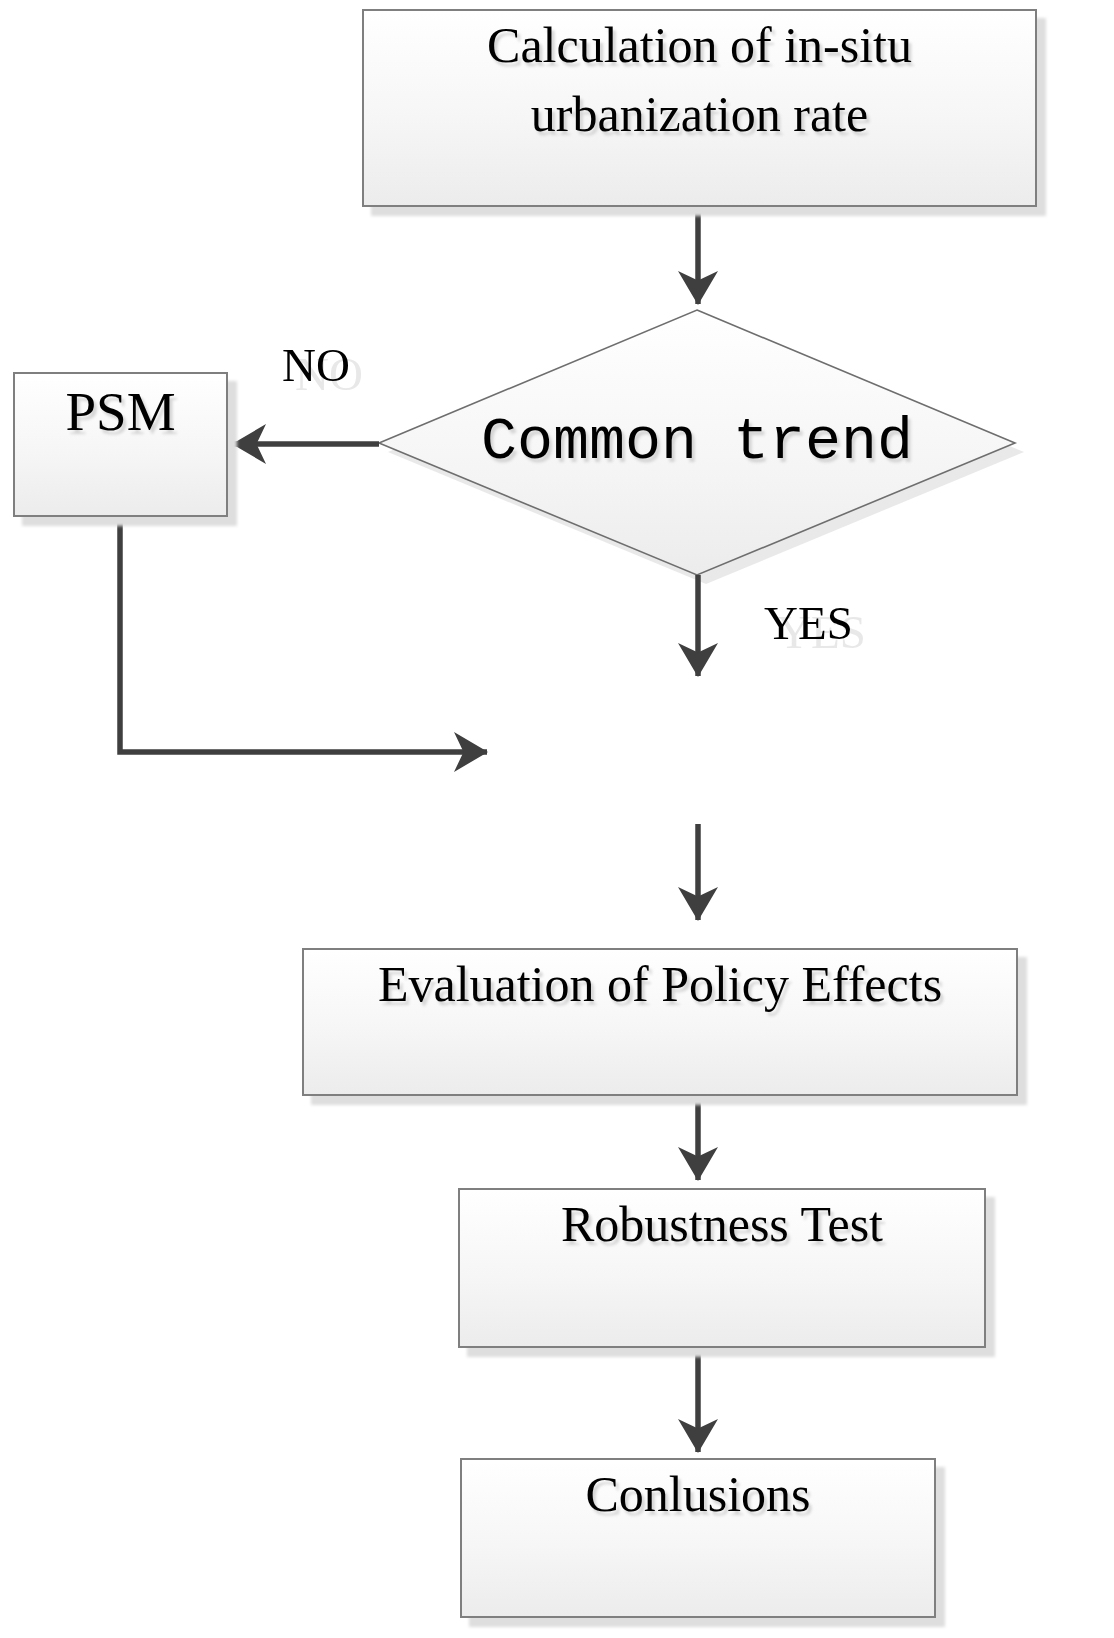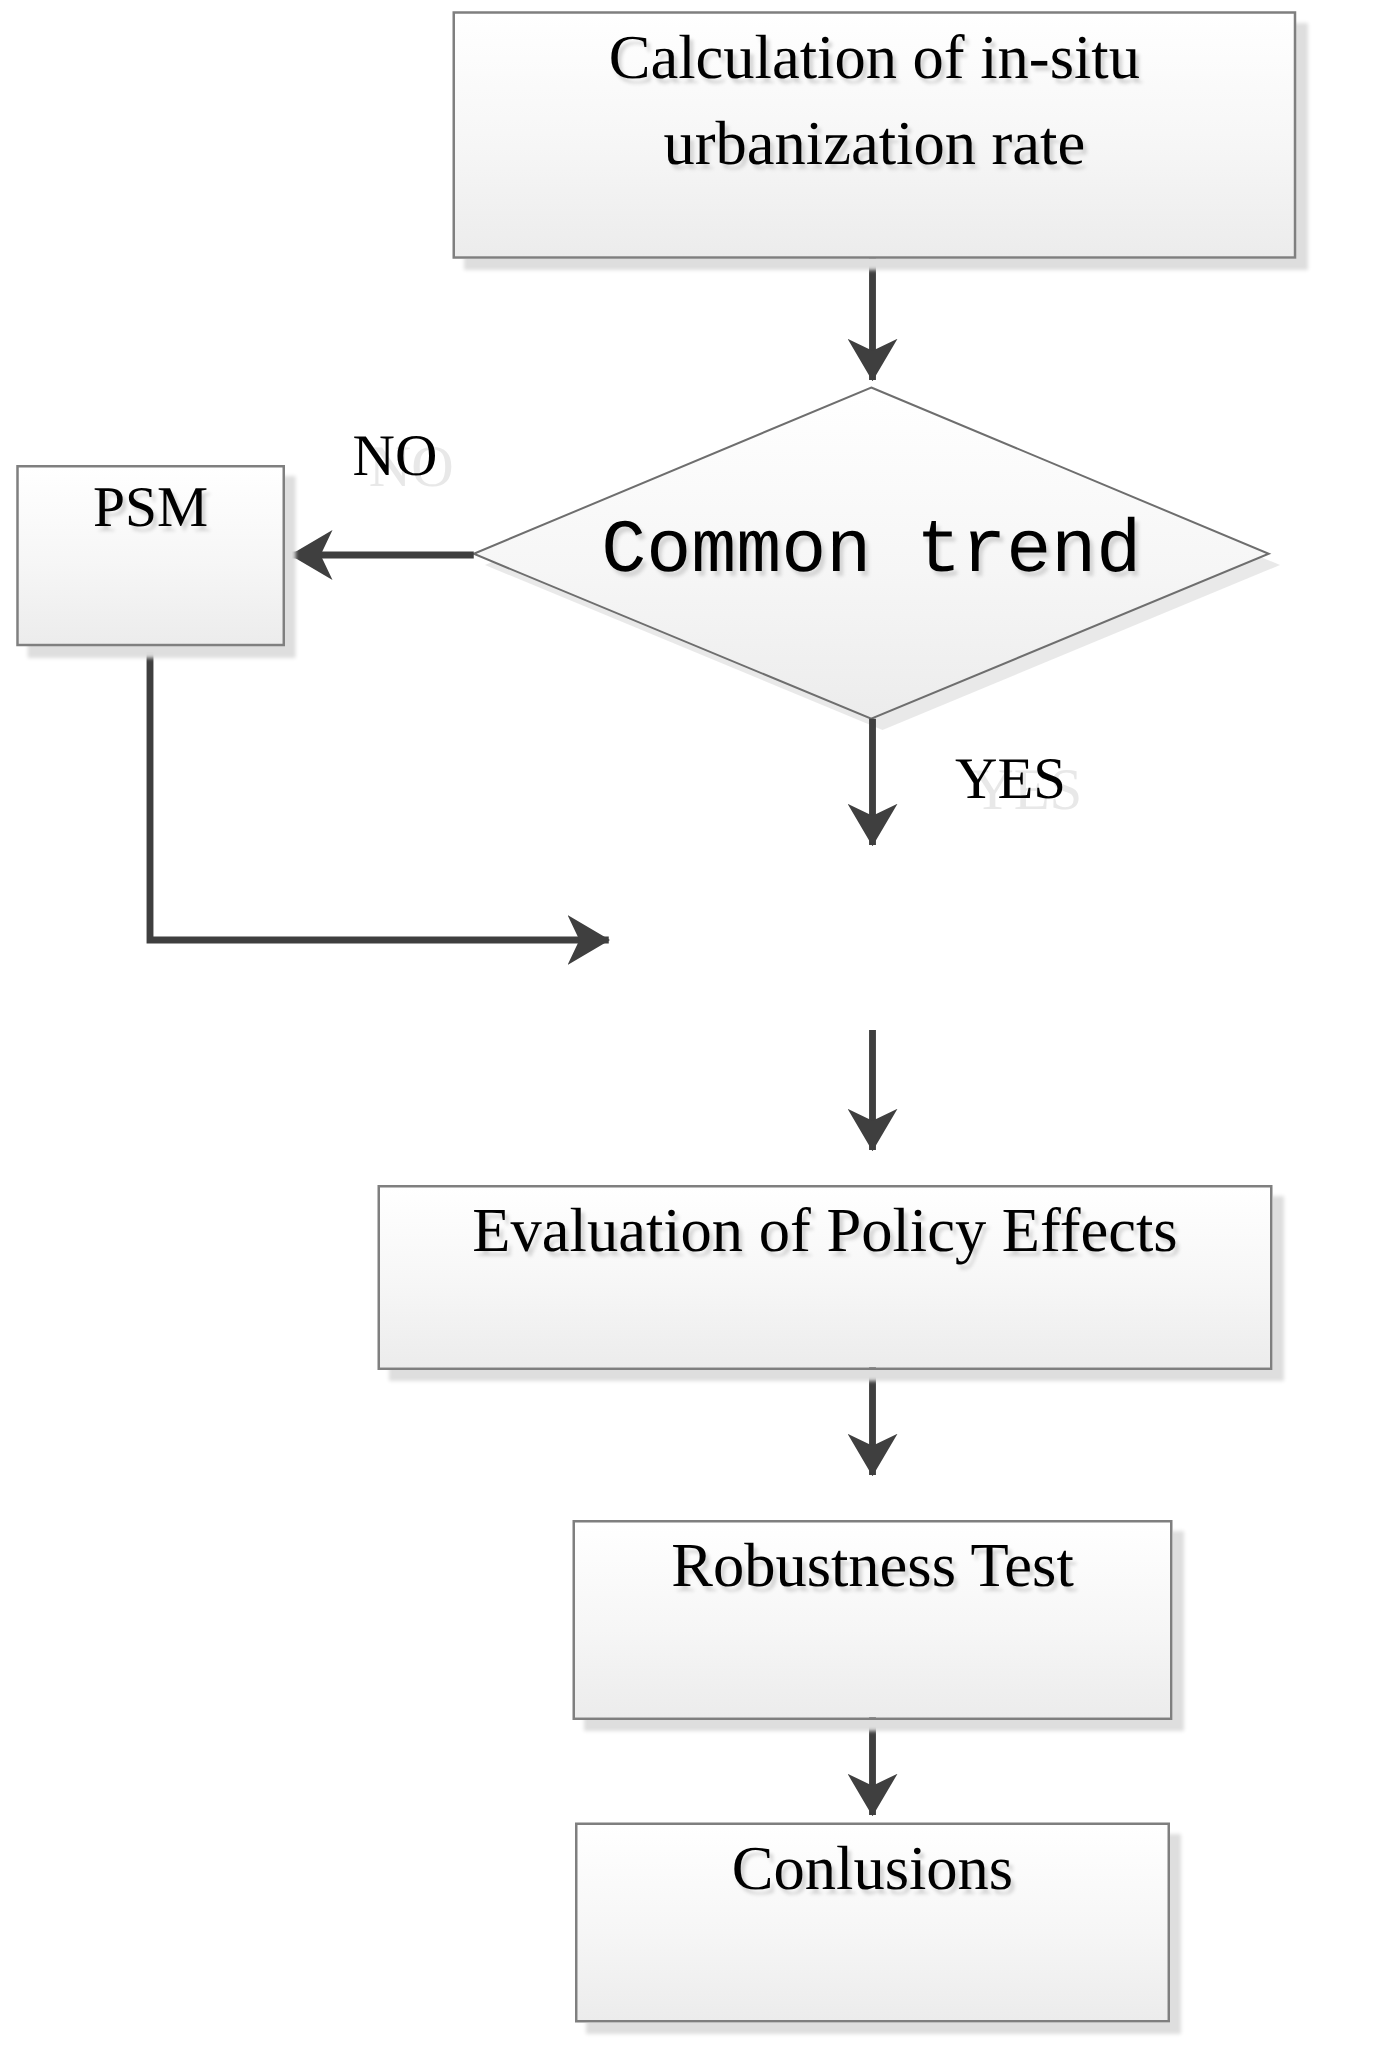--- a/index.html
+++ b/index.html
@@ -85,29 +85,29 @@
     <line x1="698" y1="1072" x2="698" y2="1180" marker-end="url(#stealth)"></line>
     <line x1="698" y1="1344" x2="698" y2="1452" marker-end="url(#stealth)"></line>
   </svg>
 
   <div class="node" style="left:362px;top:9px;width:675px;height:198px;">
     <span class="lbl">Calculation of in-situ</span>
     <span class="lbl">urbanization rate</span>
   </div>
 
   <div class="node" style="left:13px;top:372px;width:215px;height:145px;">
-    <span class="lbl" style="font-size:46px;">PSM</span>
+    <span class="lbl" style="font-size:55px;">PSM</span>
   </div>
 
 
   <div class="node" style="left:302px;top:948px;width:716px;height:148px;">
     <span class="lbl">Evaluation of Policy Effects</span>
   </div>
 
-  <div class="node" style="left:458px;top:1216px;width:480px;height:160px;">
+  <div class="node" style="left:458px;top:1188px;width:528px;height:160px;">
     <span class="lbl">Robustness Test</span>
   </div>
 
   <div class="node" style="left:460px;top:1458px;width:476px;height:160px;">
     <span class="lbl">Conlusions</span>
   </div>
 
   <div class="diamond-label" style="left:379px;top:318px;width:636px;height:250px;">
     <span class="lbl">Common trend</span>
   </div>

